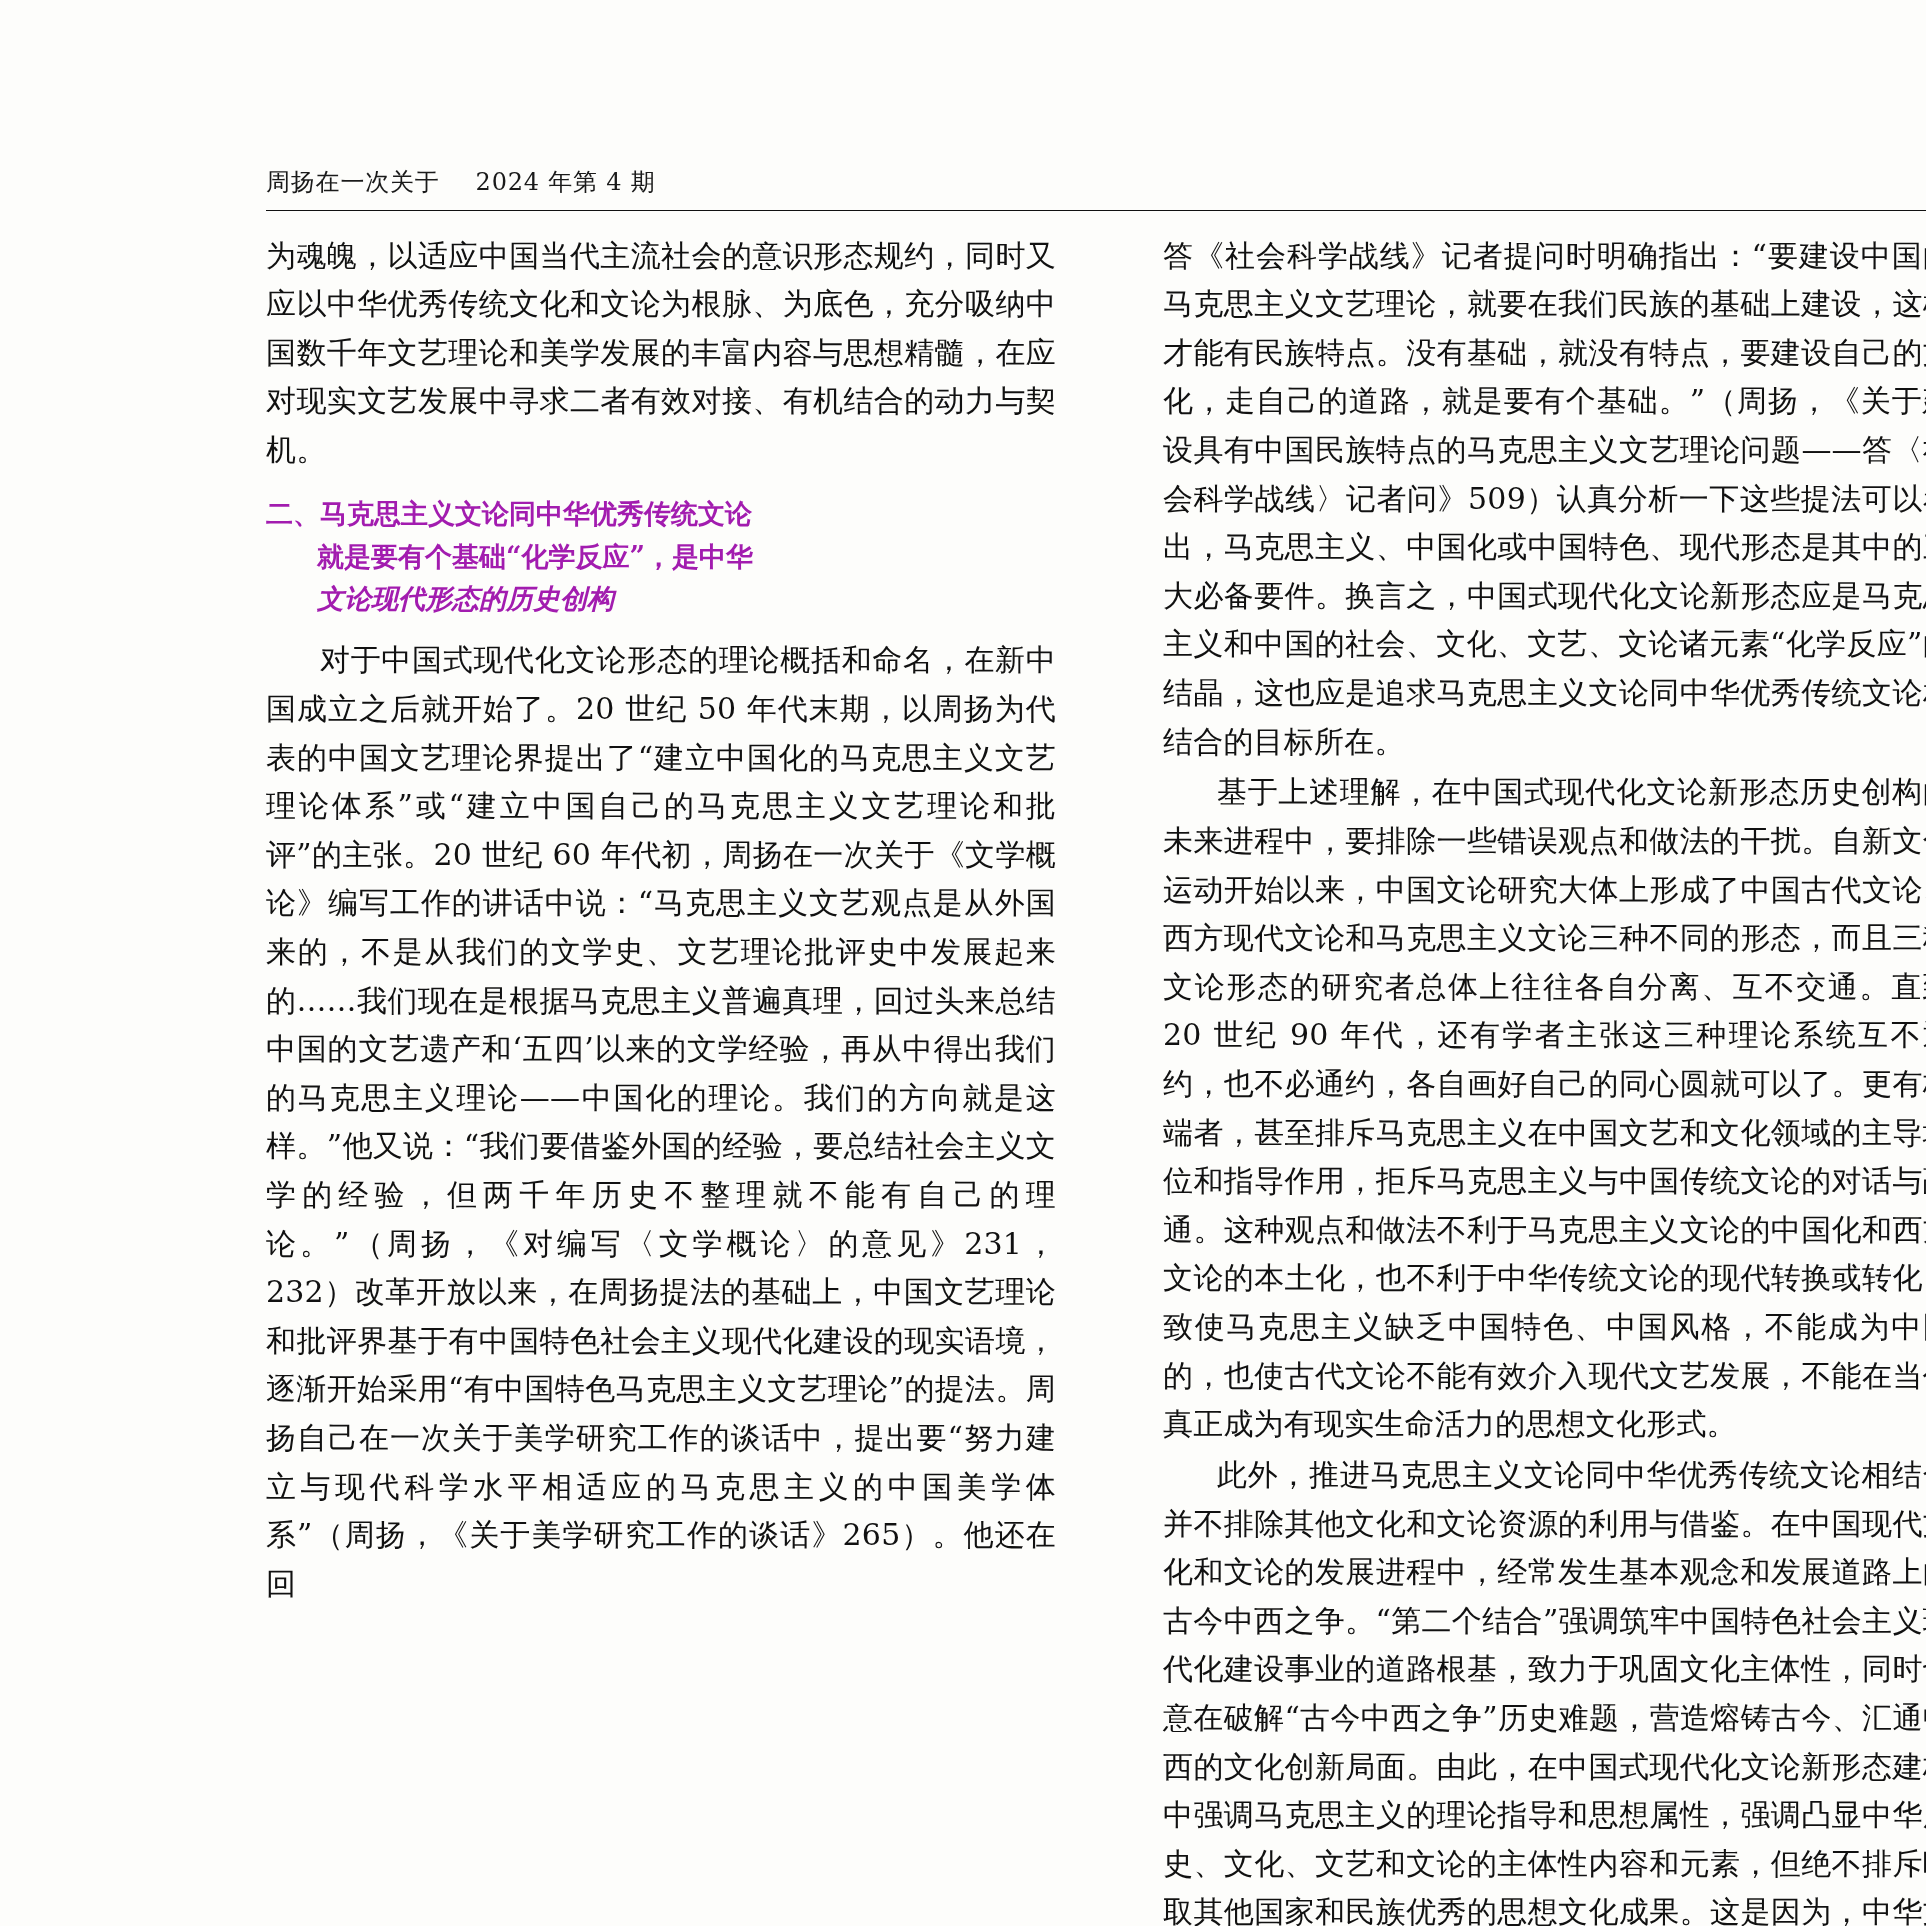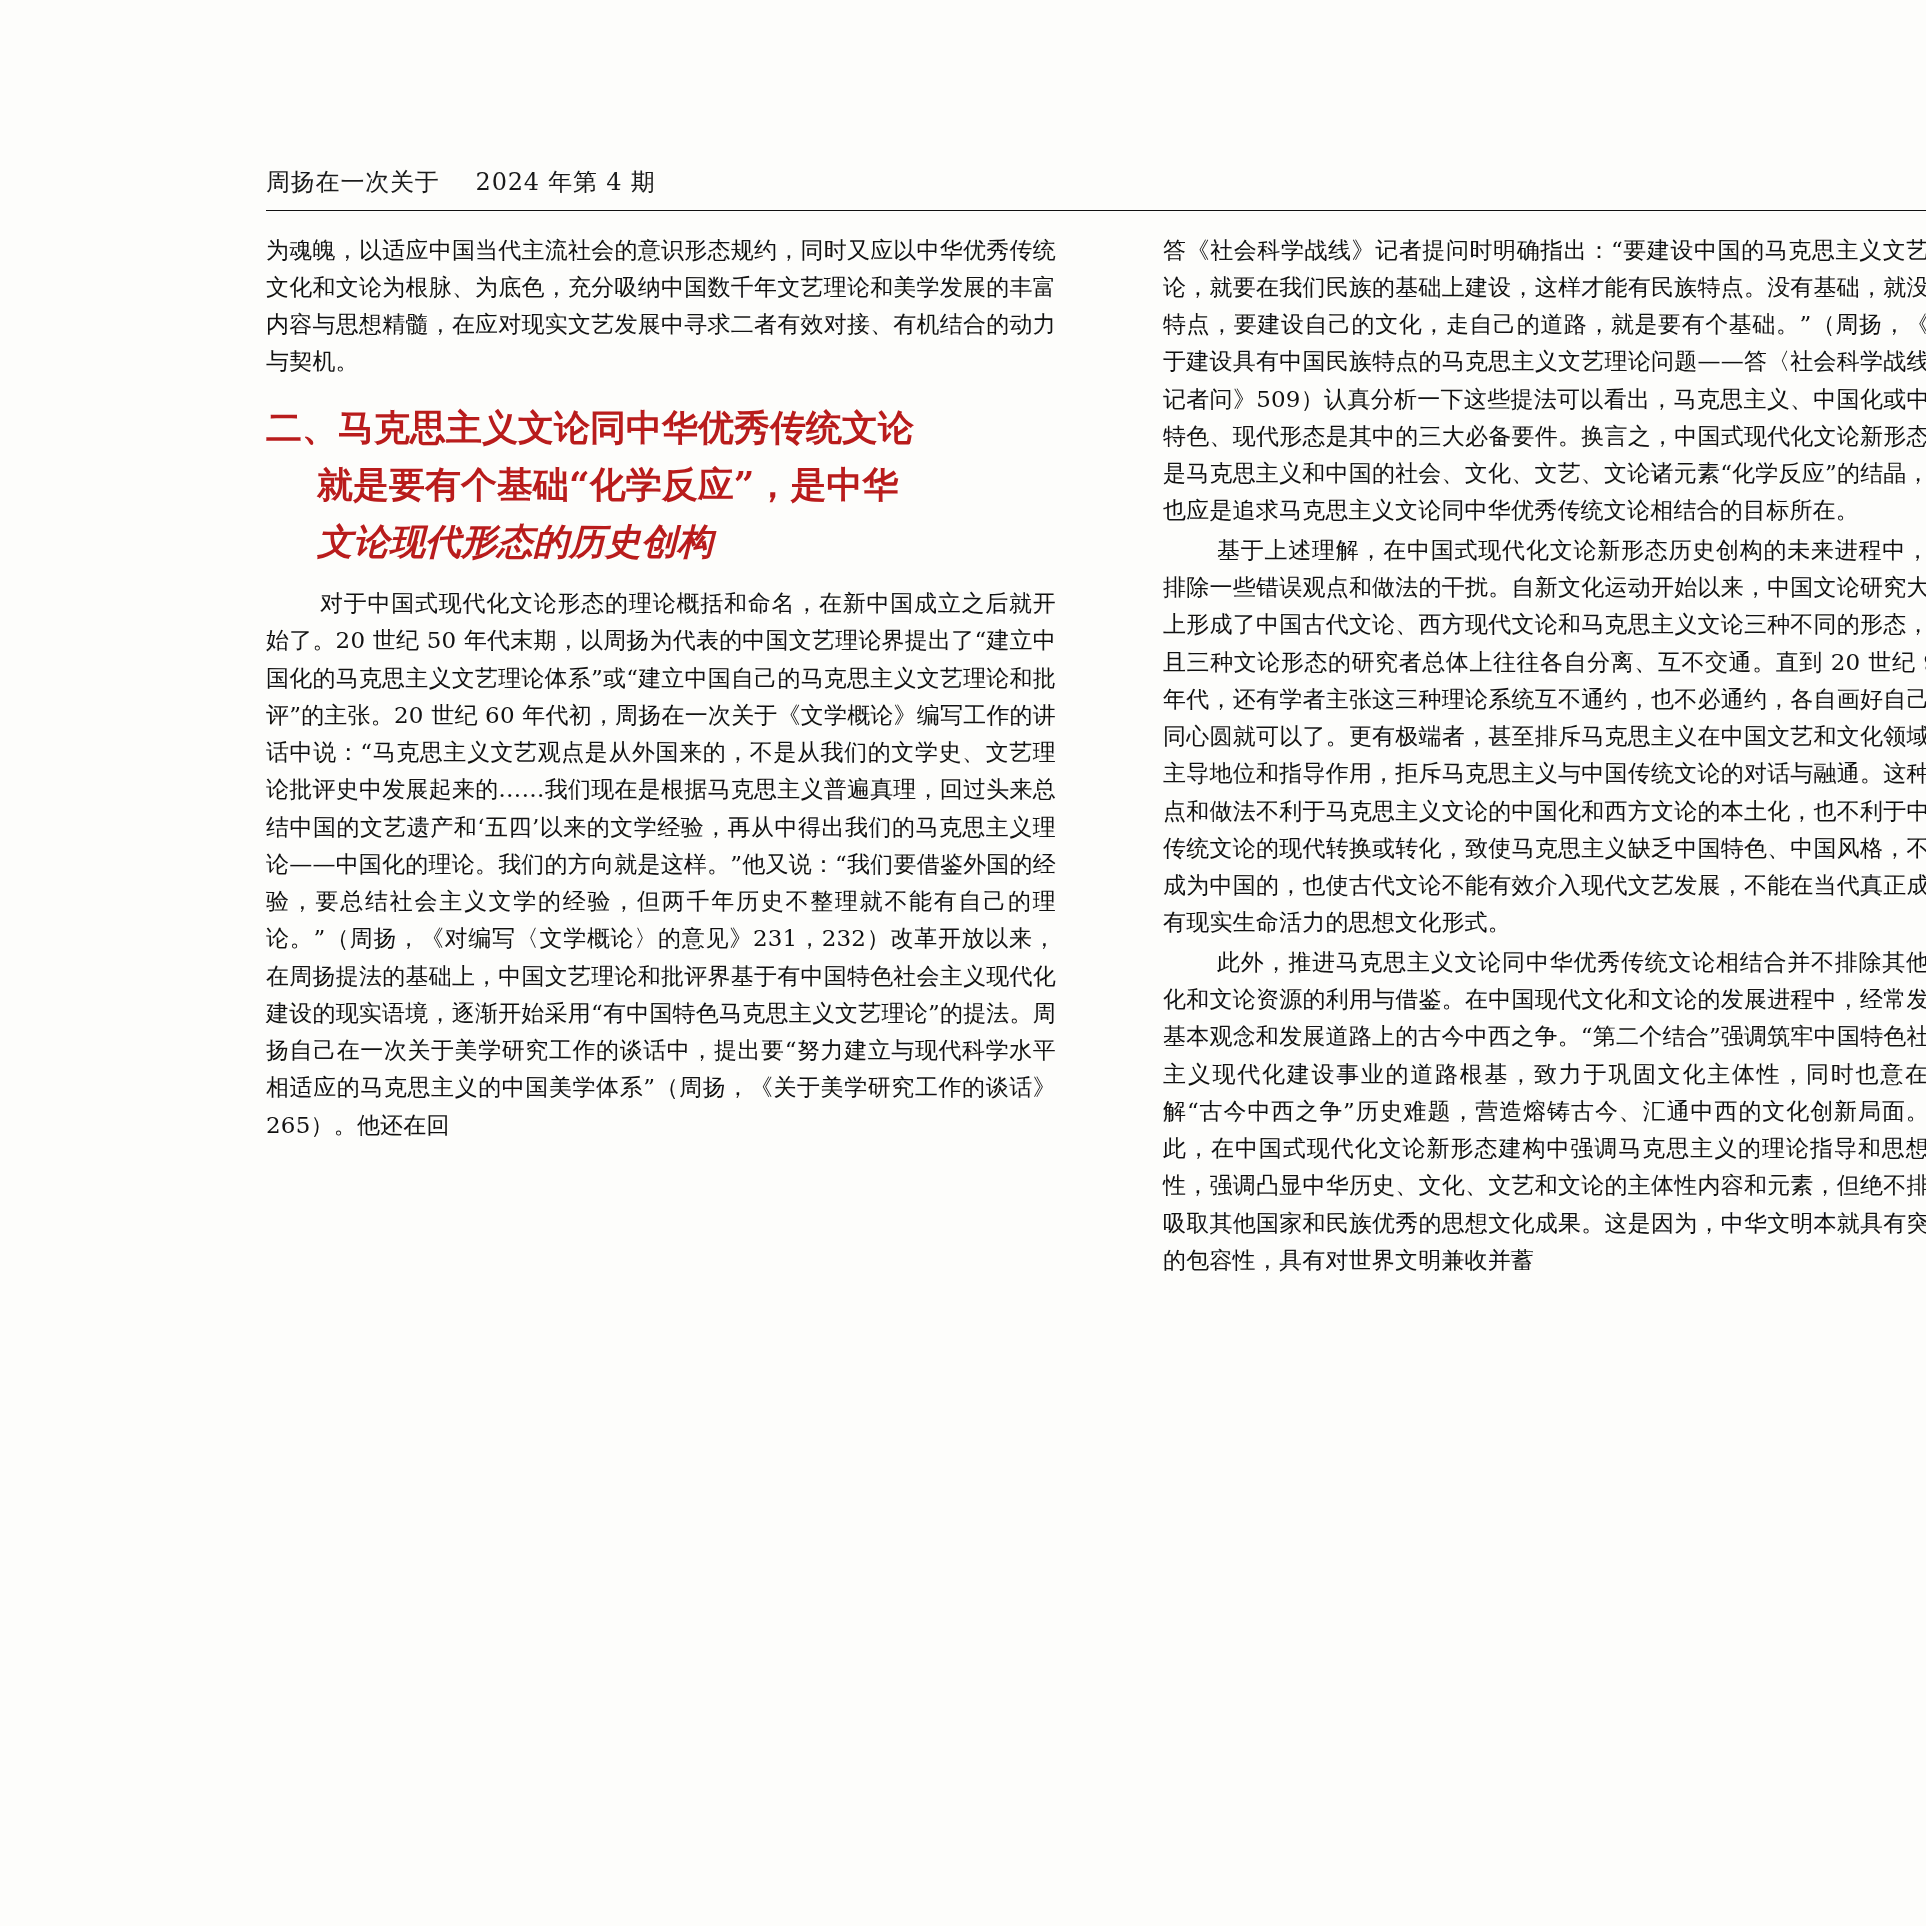--- a/index.html
+++ b/index.html
@@ -46,37 +46,37 @@
     display: flex;
     flex-direction: row;
     justify-content: space-between;
     width: 100%;
   }
   .col {
     width: 790px;
   }
   p, .para {
     font-family: "DejaVu Serif", "Liberation Serif", serif;
-    font-size: 23px;
+    font-size: 30px;
     line-height: 1.62;
     color: #111;
     margin: 0 0 2.3px 0;
     text-align: justify;
     text-justify: inter-character;
     letter-spacing: 0.2px;
   }
   .indent {
     text-indent: 54px;
   }
   h2.section-title {
     font-family: "DejaVu Serif", "Liberation Serif", serif;
     font-weight: bold;
-    font-size: 36px;
+    font-size: 27px;
     line-height: 1.58;
-    color: #b91c1c;
+    color: #a21caf;
     margin: 18.5px 0 15.4px 0;
     text-align: justify;
     padding-left: 0;
   }
   h2.section-title .t-indent {
     display: block;
     text-indent: 0;
   }
 </style>
 </head>

